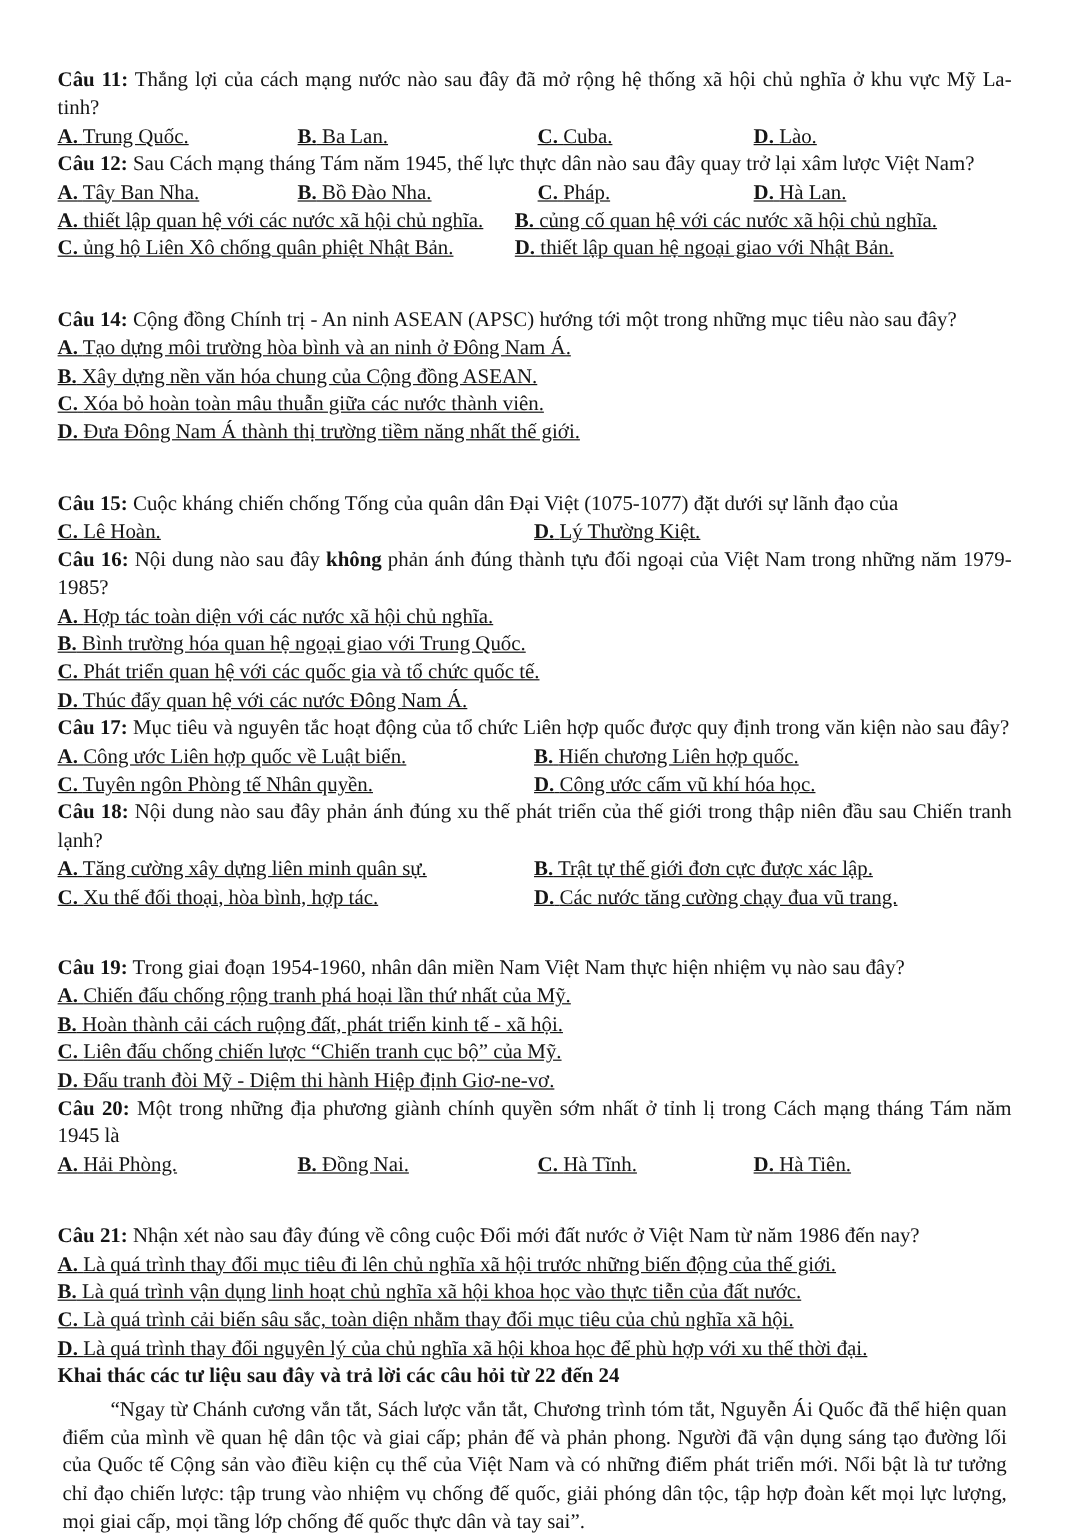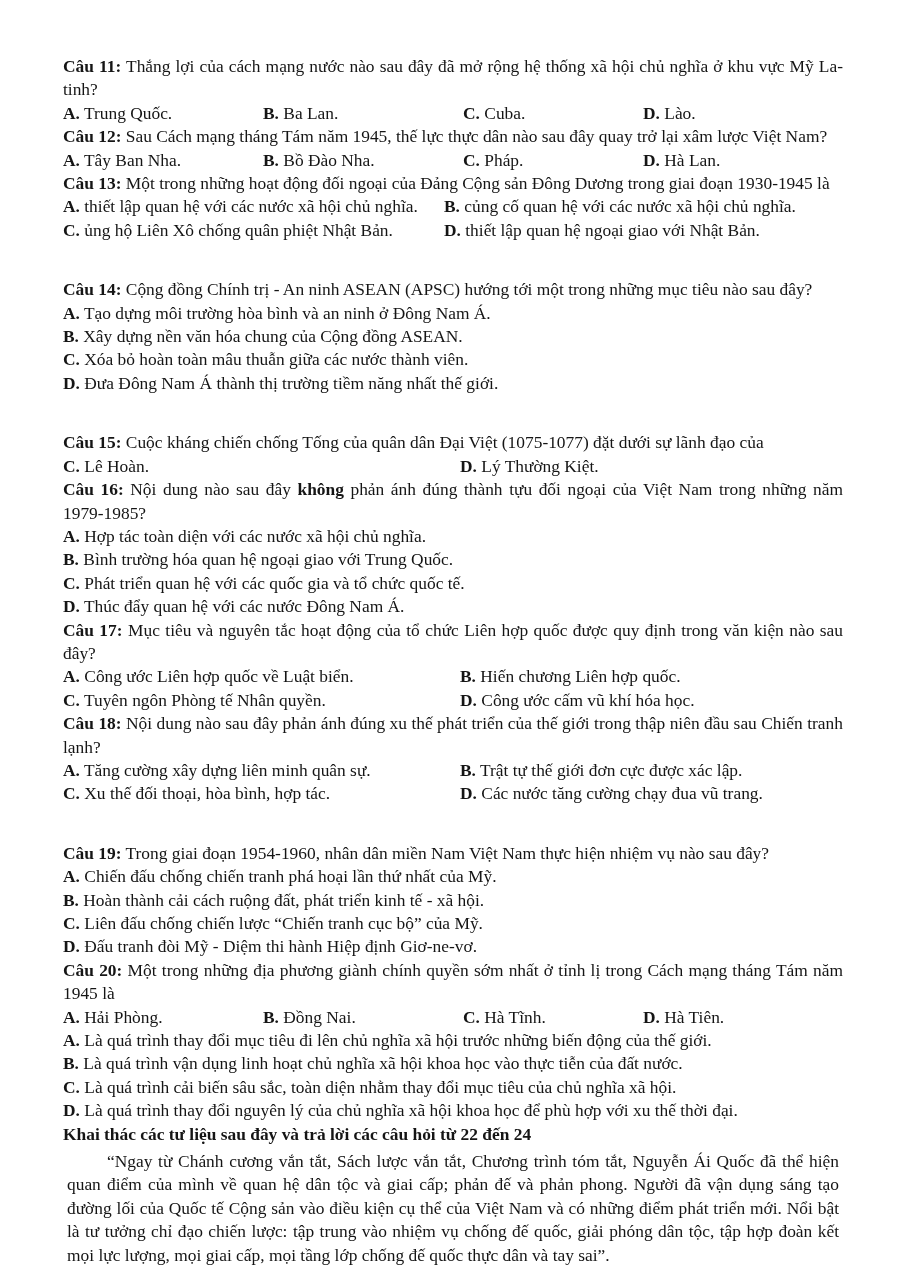--- a/index.html
+++ b/index.html
@@ -12,21 +12,21 @@
     height: 1280px;
     font-family: "Liberation Serif", "DejaVu Serif", serif;
     color: #151515;
     -webkit-font-smoothing: antialiased;
   }
   .page {
     position: relative;
     width: 905px;
     height: 1280px;
     box-sizing: border-box;
-    padding: 55px 62px 0 63px;
+    padding: 55px 62px 0 48px;
     overflow: hidden;
   }
   .doc {
     font-size: 17.4px;
     line-height: 1.345;
   }
   .q-block { margin: 0; }
   .q-stem {
     margin: 0;
     text-align: justify;
@@ -35,20 +35,21 @@
   .q-stem.nojust { text-align: left; margin-top: 36px; }
   .q-label { font-weight: bold; }
   .q-strong { font-weight: bold; }
   .opt-line {
     margin: 0;
     white-space: nowrap;
   }
   .opt {
     display: inline-block;
     vertical-align: baseline;
+    text-decoration: underline;
   }
   .opt .ltr { font-weight: bold; }
   
   .cols4 .opt:nth-child(1) { width: 200px; }
   .cols4 .opt:nth-child(2) { width: 200px; }
   .cols4 .opt:nth-child(3) { width: 180px; }
   .cols4 .opt:nth-child(4) { width: auto; }
 
   .cols2 .opt:nth-child(1) { width: 381px; }
   .cols2 .opt:nth-child(2) { width: auto; }
@@ -89,21 +90,20 @@
     </div>
 
     <div class="q-block">
       <p class="q-stem"><span class="q-label">Câu 12:</span> <span>Sau Cách mạng tháng Tám năm 1945, thế lực thực dân nào sau đây quay trở lại xâm lược Việt Nam?</span></p>
       <p class="opt-line cols4">
         <span class="opt"><span class="ltr">A.</span> <span>Tây Ban Nha.</span></span><span class="opt"><span class="ltr">B.</span> <span>Bồ Đào Nha.</span></span><span class="opt"><span class="ltr">C.</span> <span>Pháp.</span></span><span class="opt"><span class="ltr">D.</span> <span>Hà Lan.</span></span>
       </p>
     </div>
 
     <div class="q-block">
-      <p class="q-stem"><span class="q-label">Câu 13:</span> <span>Một trong những hoạt động đối ngoại của Đảng Cộng sản Đông Dương trong giai đoạn 1930-1945 là</span></p>
       <p class="opt-line cols2">
         <span class="opt"><span class="ltr">A.</span> <span>thiết lập quan hệ với các nước xã hội chủ nghĩa.</span></span><span class="opt"><span class="ltr">B.</span> <span>củng cố quan hệ với các nước xã hội chủ nghĩa.</span></span>
       </p>
       <p class="opt-line cols2">
         <span class="opt"><span class="ltr">C.</span> <span>ủng hộ Liên Xô chống quân phiệt Nhật Bản.</span></span><span class="opt"><span class="ltr">D.</span> <span>thiết lập quan hệ ngoại giao với Nhật Bản.</span></span>
       </p>
     </div>
 
     <div class="q-block">
       <p class="q-stem nojust"><span class="q-label">Câu 14:</span> <span>Cộng đồng Chính trị - An ninh ASEAN (APSC) hướng tới một trong những mục tiêu nào sau đây?</span></p>
@@ -143,34 +143,35 @@
       <p class="opt-line cols2b">
         <span class="opt"><span class="ltr">A.</span> <span>Tăng cường xây dựng liên minh quân sự.</span></span><span class="opt"><span class="ltr">B.</span> <span>Trật tự thế giới đơn cực được xác lập.</span></span>
       </p>
       <p class="opt-line cols2b">
         <span class="opt"><span class="ltr">C.</span> <span>Xu thế đối thoại, hòa bình, hợp tác.</span></span><span class="opt"><span class="ltr">D.</span> <span>Các nước tăng cường chạy đua vũ trang.</span></span>
       </p>
     </div>
 
     <div class="q-block">
       <p class="q-stem nojust"><span class="q-label">Câu 19:</span> <span>Trong giai đoạn 1954-1960, nhân dân miền Nam Việt Nam thực hiện nhiệm vụ nào sau đây?</span></p>
-      <p class="opt-line cols1"><span class="opt"><span class="ltr">A.</span> <span>Chiến đấu chống chiến tranh phá hoại lần thứ nhất của Mỹ.</span></span></p>
+      <p class="opt-line cols1"><span class="opt"><span class="ltr">A.</span> <span>Chiến đấu chống rộng tranh phá hoại lần thứ nhất của Mỹ.</span></span></p>
       <p class="opt-line cols1"><span class="opt"><span class="ltr">B.</span> <span>Hoàn thành cải cách ruộng đất, phát triển kinh tế - xã hội.</span></span></p>
       <p class="opt-line cols1"><span class="opt"><span class="ltr">C.</span> <span>Liên đấu chống chiến lược “Chiến tranh cục bộ” của Mỹ.</span></span></p>
       <p class="opt-line cols1"><span class="opt"><span class="ltr">D.</span> <span>Đấu tranh đòi Mỹ - Diệm thi hành Hiệp định Giơ-ne-vơ.</span></span></p>
     </div>
 
     <div class="q-block">
       <p class="q-stem"><span class="q-label">Câu 20:</span> <span>Một trong những địa phương giành chính quyền sớm nhất ở tỉnh lị trong Cách mạng tháng Tám năm 1945 là</span></p>
       <p class="opt-line cols4">
         <span class="opt"><span class="ltr">A.</span> <span>Hải Phòng.</span></span><span class="opt"><span class="ltr">B.</span> <span>Đồng Nai.</span></span><span class="opt"><span class="ltr">C.</span> <span>Hà Tĩnh.</span></span><span class="opt"><span class="ltr">D.</span> <span>Hà Tiên.</span></span>
       </p>
     </div>
 
     <div class="q-block">
+      <p class="q-stem nojust"><span class="q-label">Câu 21:</span><span> Nhận xét nào sau đây đúng về công cuộc Đổi mới đất nước ở Việt Nam từ năm 1986 đến nay?</span></p>
       <p class="opt-line cols1"><span class="opt"><span class="ltr">A.</span> <span>Là quá trình thay đổi mục tiêu đi lên chủ nghĩa xã hội trước những biến động của thế giới.</span></span></p>
       <p class="opt-line cols1"><span class="opt"><span class="ltr">B.</span> <span>Là quá trình vận dụng linh hoạt chủ nghĩa xã hội khoa học vào thực tiễn của đất nước.</span></span></p>
       <p class="opt-line cols1"><span class="opt"><span class="ltr">C.</span> <span>Là quá trình cải biến sâu sắc, toàn diện nhằm thay đổi mục tiêu của chủ nghĩa xã hội.</span></span></p>
       <p class="opt-line cols1"><span class="opt"><span class="ltr">D.</span> <span>Là quá trình thay đổi nguyên lý của chủ nghĩa xã hội khoa học để phù hợp với xu thế thời đại.</span></span></p>
     </div>
 
     <p class="bold-line">Khai thác các tư liệu sau đây và trả lời các câu hỏi từ 22 đến 24</p>
 
     <p class="passage"><span class="indent"></span><span>“Ngay từ Chánh cương vắn tắt, Sách lược vắn tắt, Chương trình tóm tắt, Nguyễn Ái Quốc đã thể hiện quan điểm của mình về quan hệ dân tộc và giai cấp; phản đế và phản phong. Người đã vận dụng sáng tạo đường lối của Quốc tế Cộng sản vào điều kiện cụ thể của Việt Nam và có những điểm phát triển mới. Nổi bật là tư tưởng chỉ đạo chiến lược: tập trung vào nhiệm vụ chống đế quốc, giải phóng dân tộc, tập hợp đoàn kết mọi lực lượng, mọi giai cấp, mọi tầng lớp chống đế quốc thực dân và tay sai”.</span></p>
 

